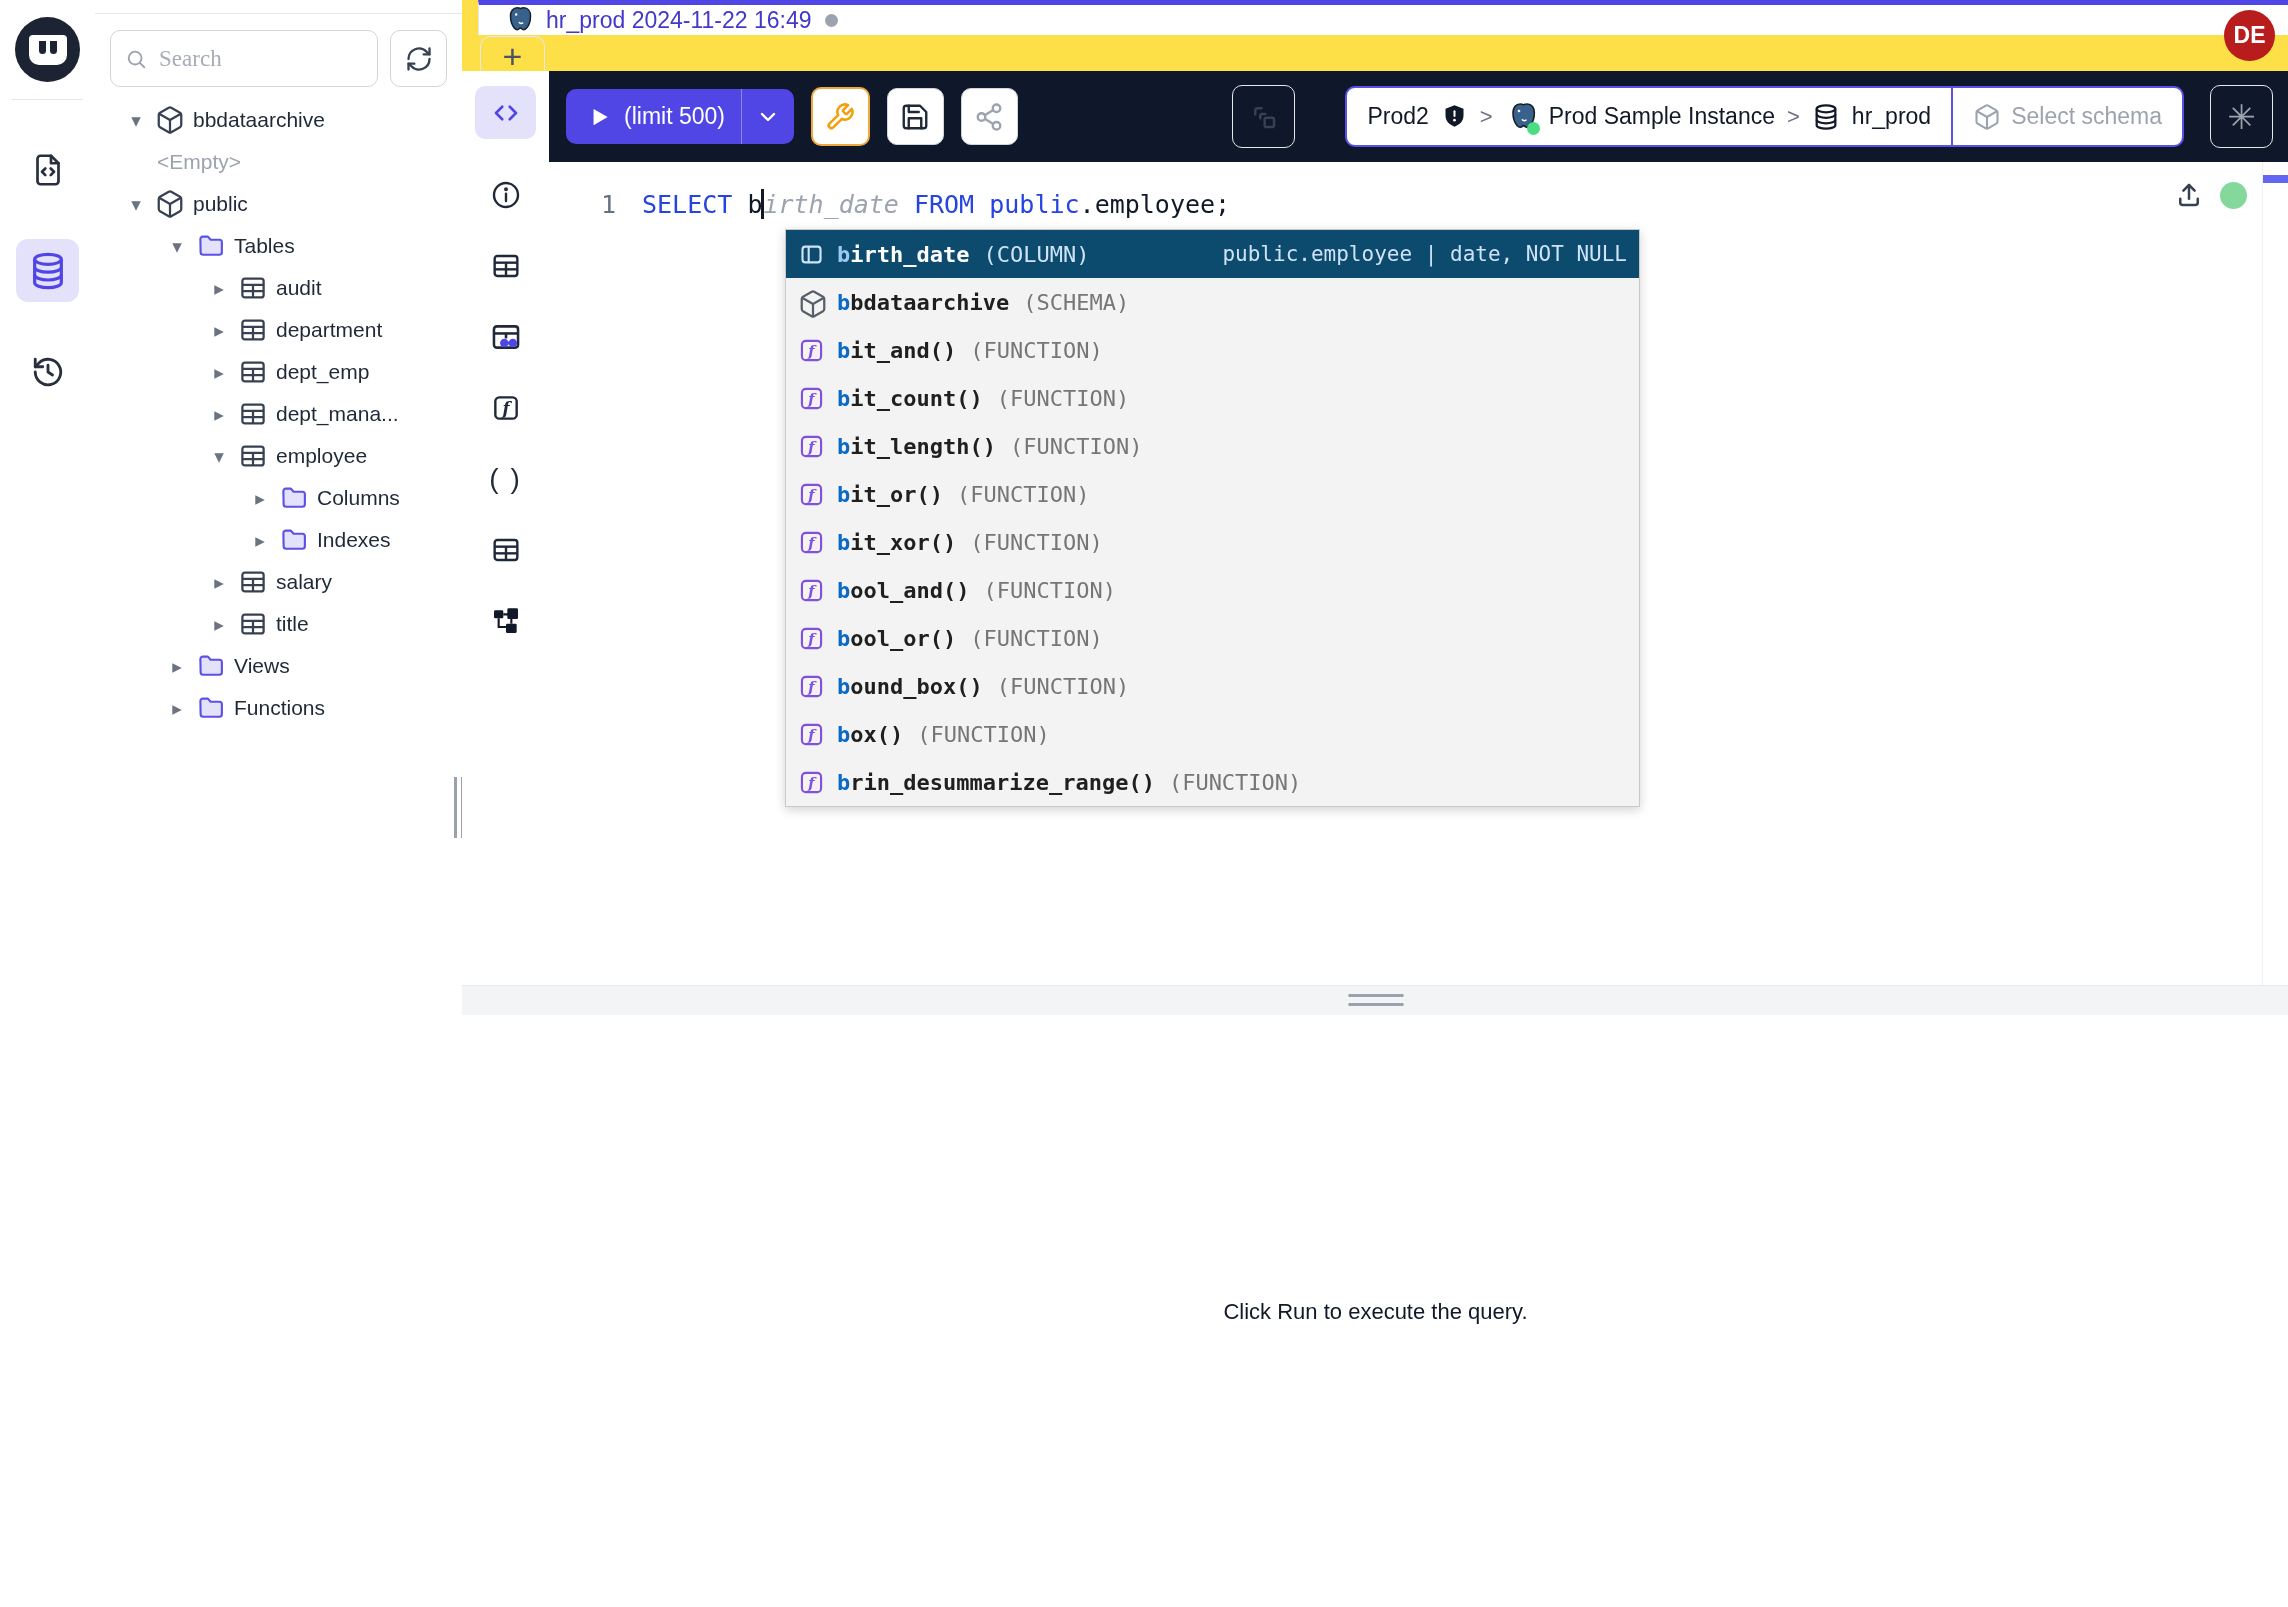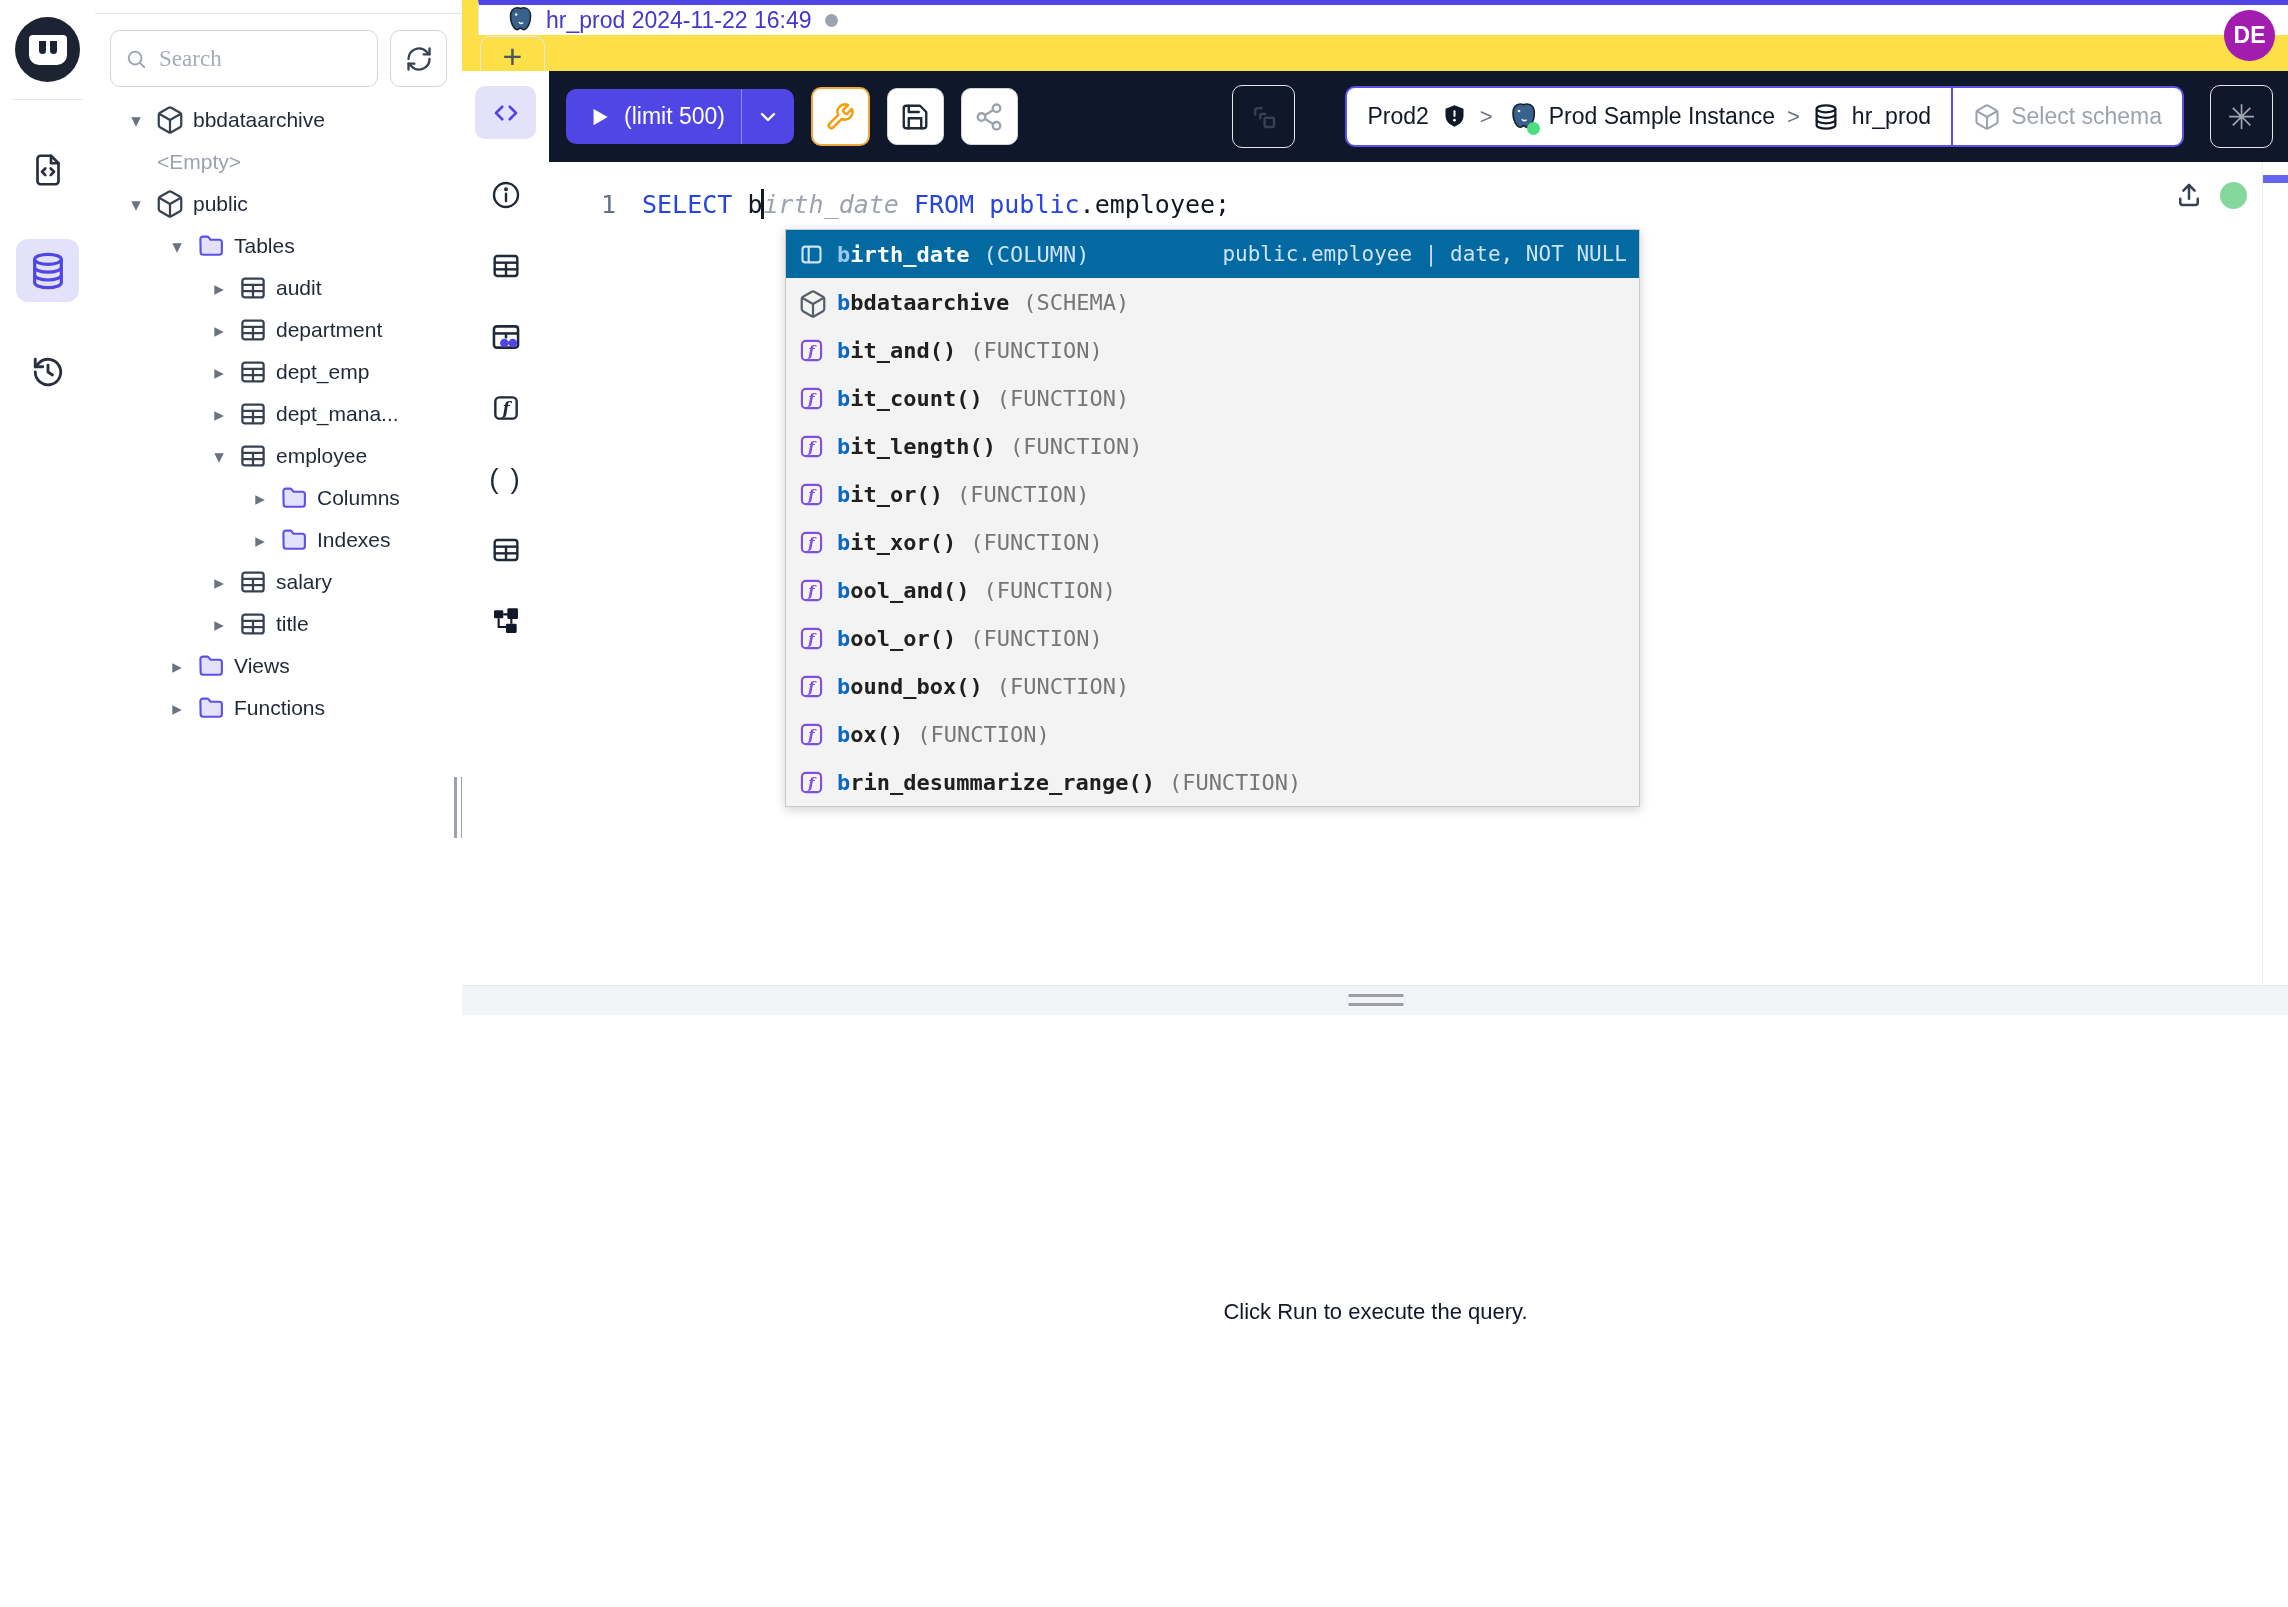--- a/index.html
+++ b/index.html
@@ -33,21 +33,21 @@
   .tree-row.muted{color:#9ca3af;}
   .tree-drag{position:absolute;left:-8px;top:777px;height:61px;width:14px;display:flex;gap:4px;cursor:col-resize;}
   .tree-drag i{width:3px;height:61px;background:#9aa1ac;display:block;}
   
   .main{position:absolute;left:462px;top:0;right:0;bottom:0;}
   .tabbar{position:absolute;left:0;right:0;top:0;height:71px;border-bottom:1px solid #e5e7eb;display:flex;align-items:stretch;background:#fde047;flex-direction:column;}
   .tab{margin-left:16px;border-left:1px solid #e5e7eb;border-right:1px solid #e5e7eb;border-top:5px solid #4f46e5;display:flex;align-items:center;gap:13px;padding:0 24px;cursor:pointer;background:#fff;}
   .tab .tlabel{font-size:23px;color:#4338ca;}
   .tab .dirty{width:13px;height:13px;border-radius:50%;background:#9ca3af;}
   .tab-add{margin-left:18px;width:63px;margin-top:1px;border:1px solid #e5e7eb;border-bottom:none;border-radius:10px 10px 0 0;display:flex;align-items:center;justify-content:center;font-size:34px;color:#4b5563;cursor:pointer;}
-  .avatar{position:absolute;top:10px;right:14px;width:51px;height:51px;border-radius:50%;background:#a21caf;color:#fff;display:flex;align-items:center;justify-content:center;font-size:23px;font-weight:bold;cursor:pointer;}
+  .avatar{position:absolute;top:10px;right:14px;width:51px;height:51px;border-radius:50%;background:#b91c1c;color:#fff;display:flex;align-items:center;justify-content:center;font-size:23px;font-weight:bold;cursor:pointer;}
   
   .ed-rail{position:absolute;left:0;top:71px;width:87px;bottom:0;border-right:1px solid #e5e7eb;background:#fff;display:flex;flex-direction:column;align-items:center;}
   .code-toggle{margin-top:15px;width:61px;height:53px;border-radius:10px;background:#e4e2fb;color:#4f46e5;display:flex;align-items:center;justify-content:center;cursor:pointer;}
   .ed-rail .mini{width:40px;height:40px;display:flex;align-items:center;justify-content:center;color:#1f2937;cursor:pointer;}
   .ed-rail .mini.first{margin-top:36px;}
   .ed-rail .mini + .mini{margin-top:31px;}
   .paren-glyph{font-size:28px;color:#1f2937;font-weight:500;letter-spacing:2px;}
   
   .toolbar{position:absolute;left:87px;top:71px;right:0;height:91px;border-bottom:1px solid #e5e7eb;display:flex;align-items:center;background:#0f172a;}
   .run-btn{margin-left:17px;height:55px;border-radius:10px;background:#4f46e5;color:#fff;display:flex;align-items:center;padding:0 0 0 20px;cursor:pointer;}
@@ -76,21 +76,21 @@
   .ed-status{position:absolute;top:20px;right:42px;width:27px;height:27px;border-radius:50%;background:#84d89c;}
   .ruler{position:absolute;top:0;right:0;bottom:0;width:26px;border-left:1px solid #f0f0f0;}
   .ruler .mark{position:absolute;top:13px;left:0;right:0;height:8px;background:#6366f1;}
   
   .suggest{position:absolute;left:236px;top:67px;width:853px;background:#f3f3f3;border:1px solid #c9c9c9;box-shadow:0 3px 10px rgba(0,0,0,.18);}
   .sg-row{height:48px;display:flex;align-items:center;padding:0 12px;font-size:22px;cursor:pointer;white-space:nowrap;}
   .sg-row .sic{width:27px;height:27px;margin-right:12px;flex:0 0 27px;}
   .sg-name{color:#1f1f1f;font-weight:bold;}
   .sg-name .match{color:#0a69c6;}
   .sg-kind{color:#767676;margin-left:14px;}
-  .sg-row.sel{background:#0369a1;}
+  .sg-row.sel{background:#0c4a6e;}
   .sg-row.sel .sg-name{color:#fff;}
   .sg-row.sel .sg-name .match{color:#9cc9f2;}
   .sg-row.sel .sg-kind{color:#cfe3f8;}
   .sg-detail{margin-left:auto;color:#cfe3f8;font-size:21px;}
   
   .splitter{position:absolute;left:0;right:0;top:985px;height:30px;background:#f3f4f6;border-top:1px solid #e8eaee;border-bottom:1px solid #e8eaee;cursor:row-resize;}
   .splitter .grip{position:absolute;left:50%;top:8px;transform:translateX(-50%);width:55px;}
   .splitter .grip i{display:block;height:3px;background:#9aa1ac;margin-bottom:6px;}
   .results{position:absolute;left:0;right:0;top:1015px;bottom:0;background:#fff;display:flex;align-items:center;justify-content:center;}
   .results .msg{font-size:22px;color:#111827;}

